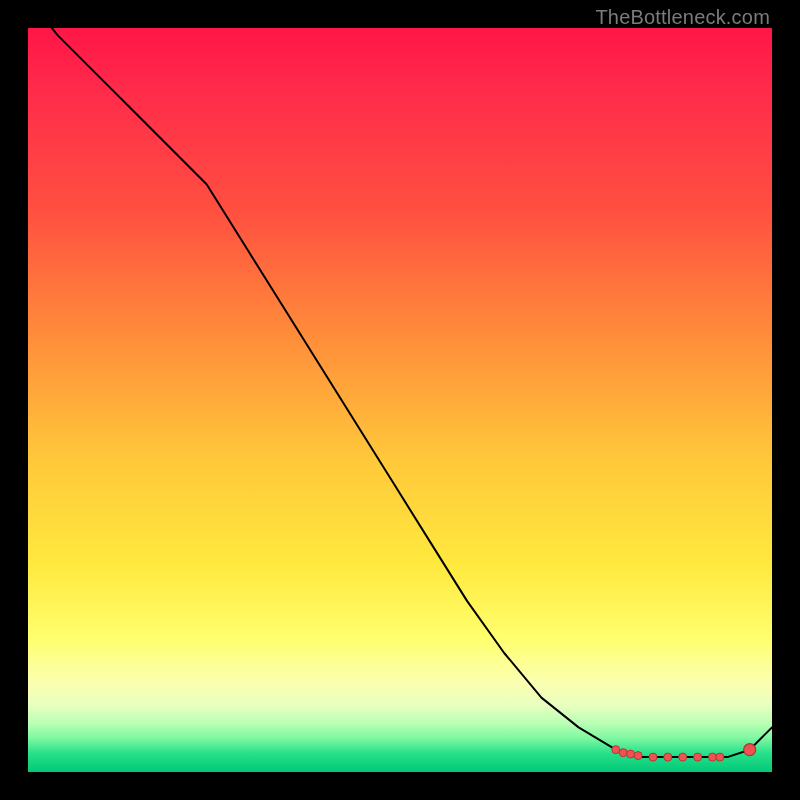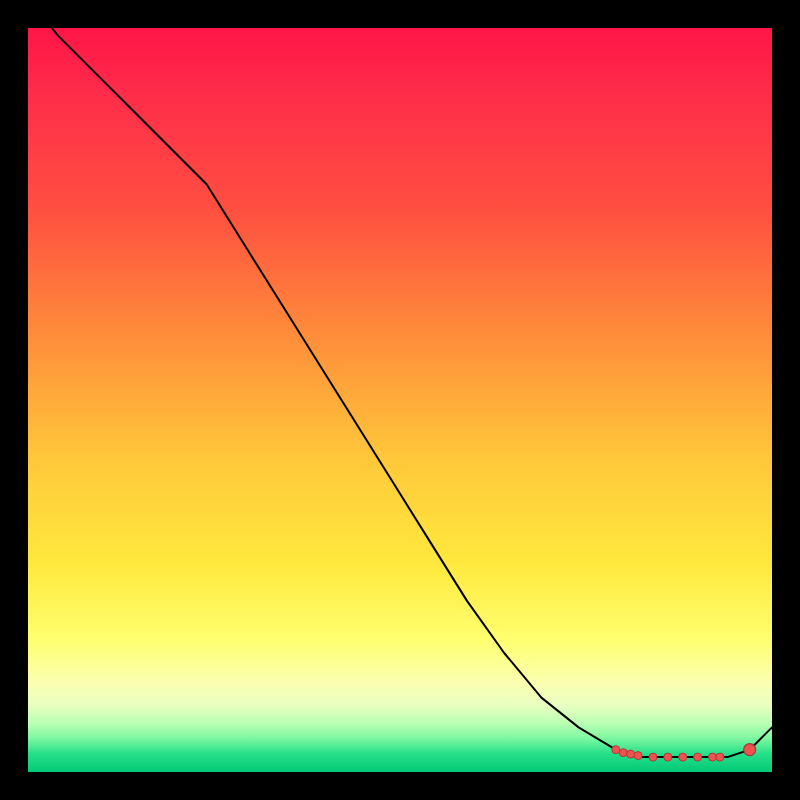--- a/index.html
+++ b/index.html
@@ -93,13 +93,14 @@
         <circle cx="625.0" cy="729.1" r="4" class="marker"></circle>
         <circle cx="639.8" cy="729.1" r="4" class="marker"></circle>
         <circle cx="654.7" cy="729.1" r="4" class="marker"></circle>
         <circle cx="669.6" cy="729.1" r="4" class="marker"></circle>
         <circle cx="684.5" cy="729.1" r="4" class="marker"></circle>
         <circle cx="691.9" cy="729.1" r="4" class="marker"></circle>
         <circle cx="721.7" cy="721.7" r="6" class="marker-big"></circle>
       </g>
   </svg>
 
+  <div class="watermark">TheBottleneck.com</div>
 </div>
 
 </body></html>

